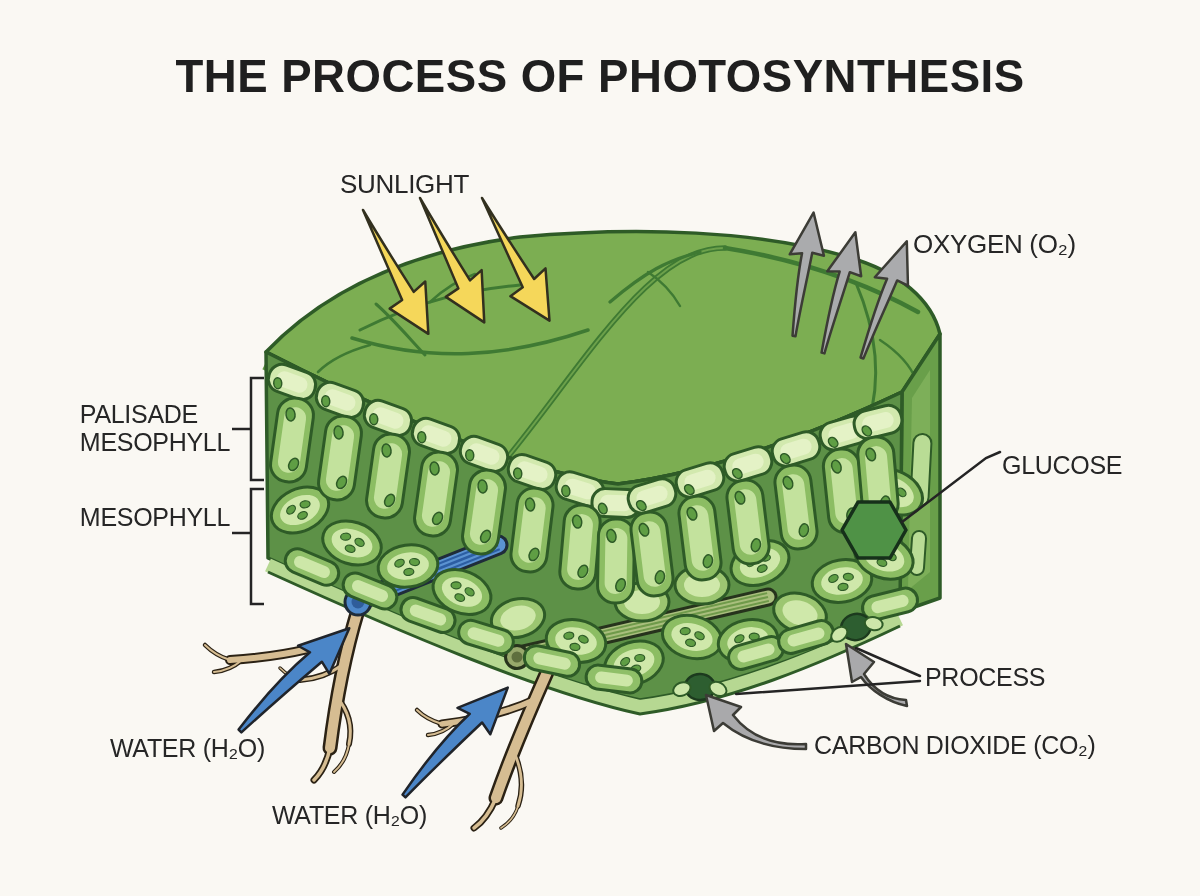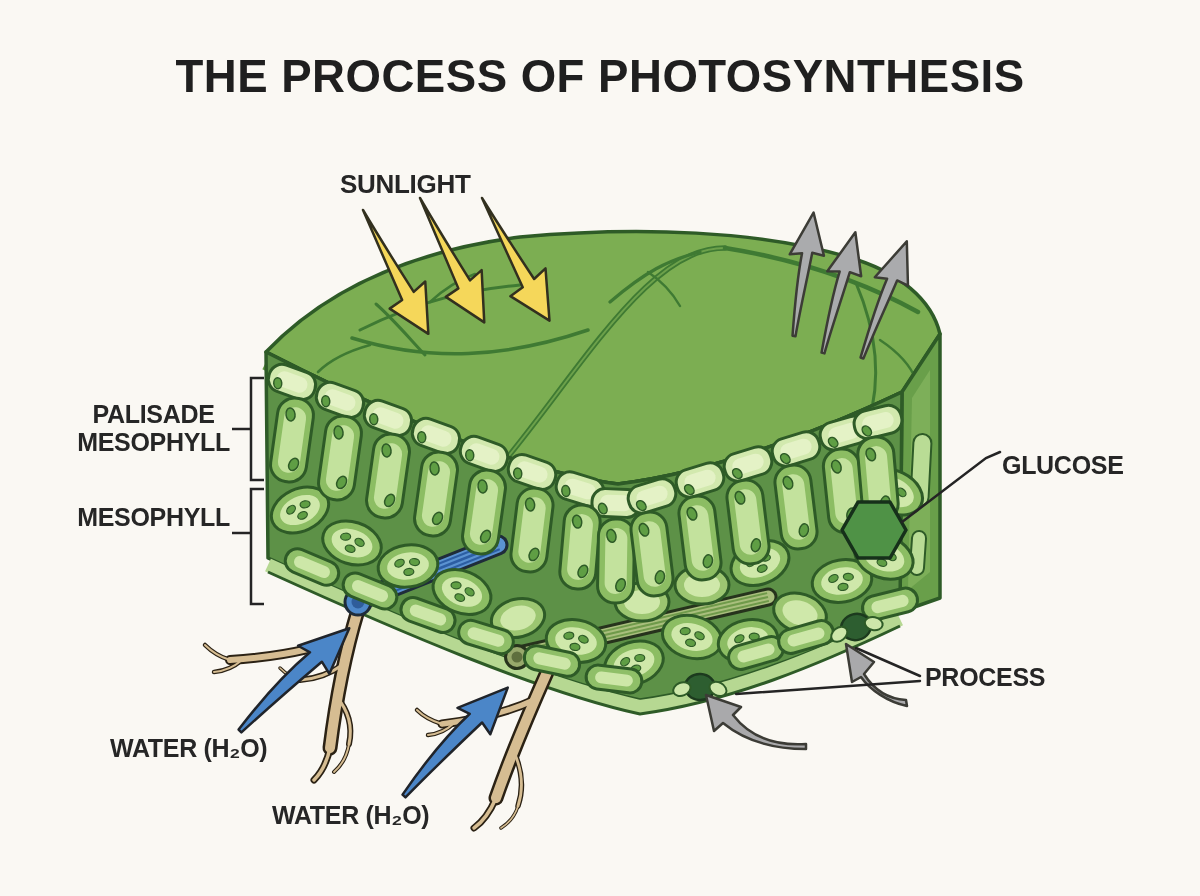--- a/index.html
+++ b/index.html
@@ -9,24 +9,24 @@
     font-family:"Liberation Sans", sans-serif;
   }
   #stage{position:absolute;left:0;top:0;width:1200px;height:674px;}
   svg{position:absolute;left:0;top:0;}
   .title{
     position:absolute;left:0;right:0;top:48px;text-align:center;
     font-size:47px;font-weight:bold;color:#1f1f1f;
     transform:scaleX(.97);letter-spacing:.5px;white-space:nowrap;
   }
   .lbl{
-    position:absolute;font-weight:bold;font-size:25px;color:#262626;
+    position:absolute;font-weight:normal;font-size:25px;color:#262626;
     letter-spacing:-.3px;white-space:nowrap;line-height:28px;
   }
-  .lbl.two{text-align:center;}
+  .lbl.two{text-align:left;}
   .sunlight{left:340px;top:170px;font-size:26px;}
   .oxygen{left:913px;top:230px;font-size:26px;}
   .palisade{right:970px;top:400px;}
   .spongy{right:970px;top:503px;line-height:29px;}
   .glucose{left:1002px;top:435px;margin-top:16px;}
   .stomata{left:925px;top:663px;}
   .co2{left:814px;top:731px;}
   .water1{left:110px;top:734px;}
   .water2{left:272px;top:801px;}
 </style>
@@ -286,25 +286,27 @@
   <g fill="none" stroke="#242424" stroke-width="2.5">
     <path d="M 264,378 L 251,378 L 251,480 L 264,480"></path>
     <path d="M 251,429 L 232,429"></path>
     <path d="M 264,489 L 251,489 L 251,604 L 264,604"></path>
     <path d="M 251,533 L 232,533"></path>
   </g>
 </svg>
 
 <div class="title">THE PROCESS OF PHOTOSYNTHESIS</div>
 <div class="lbl sunlight">SUNLIGHT</div>
+<div class="lbl oxygen">OXYGEN (O₂)</div>
 <div class="lbl two palisade">
   <div>PALISADE</div>
   <div>MESOPHYLL</div>
 </div>
 <div class="lbl two spongy">
   <div>MESOPHYLL</div>
 </div>
 <div class="lbl glucose">GLUCOSE</div>
 <div class="lbl stomata">PROCESS</div>
+<div class="lbl co2">CARBON DIOXIDE (CO₂)</div>
 <div class="lbl water1">WATER (H₂O)</div>
 <div class="lbl water2">WATER (H₂O)</div>
 
 </div>
 
 </body></html>

